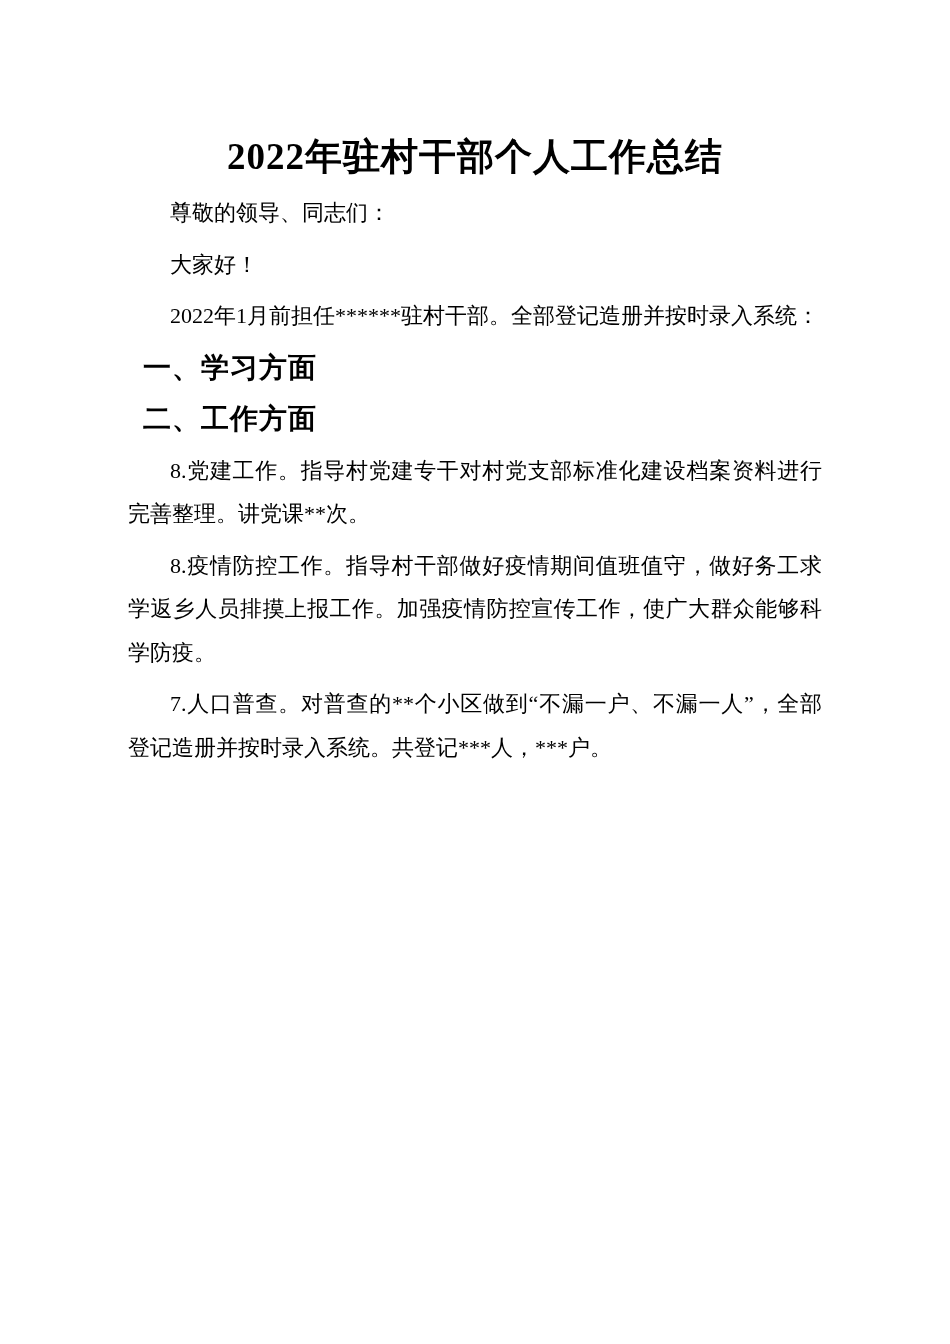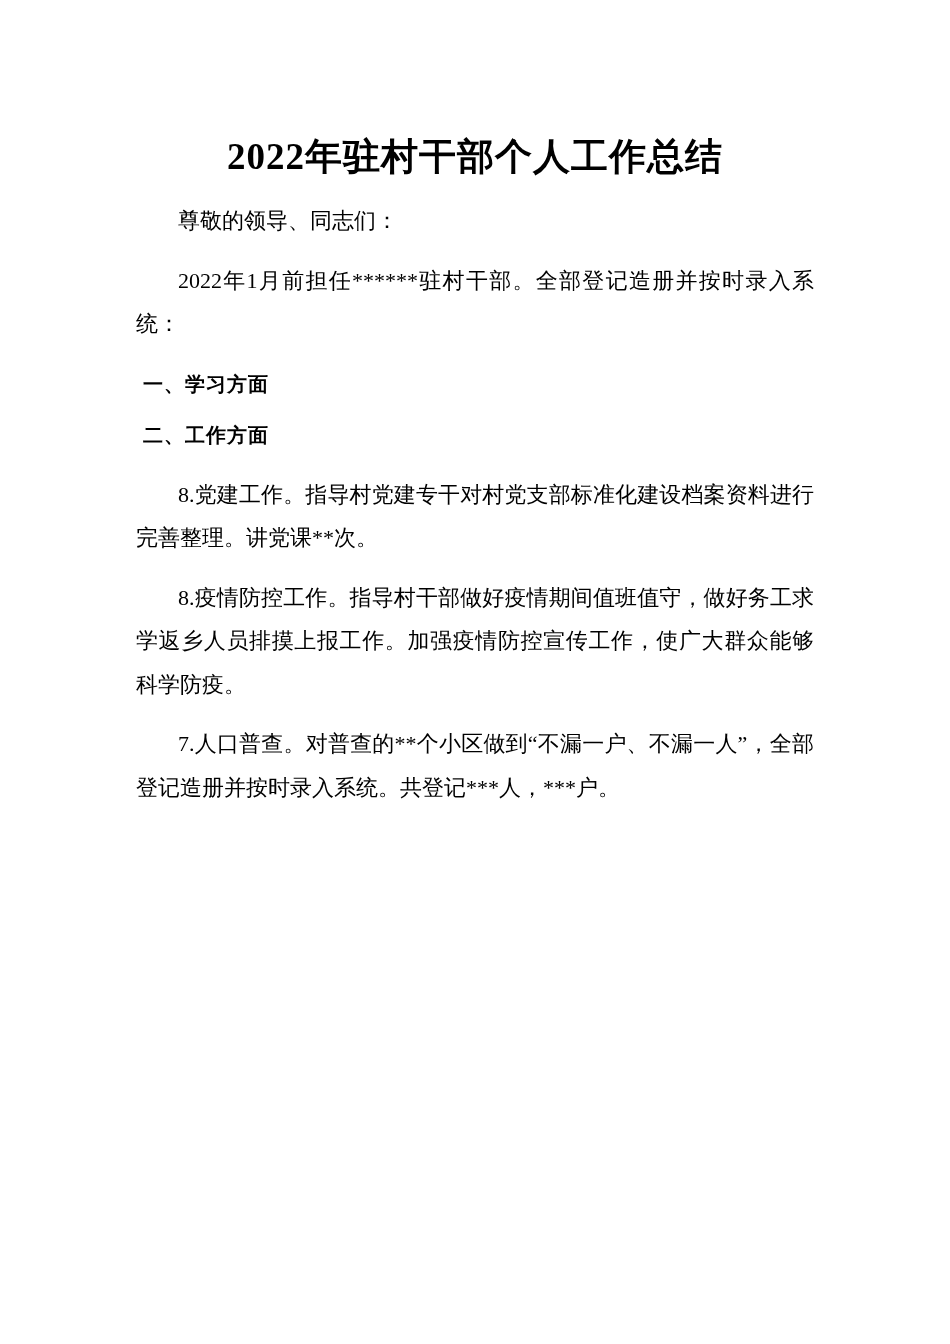--- a/index.html
+++ b/index.html
@@ -22,47 +22,48 @@
   .doc-title {
     margin: 0 0 4px 0;
     font-family: "Liberation Serif", "DejaVu Serif", serif;
     font-weight: 700;
     font-size: 37px;
     line-height: 52px;
     text-align: center;
     letter-spacing: 1px;
   }
   .para {
-    margin: 16px;
+    margin: 8px;
     font-size: 22px;
     line-height: 43.5px;
     text-align: justify;
     text-justify: inter-character;
     text-indent: 42px;
     word-break: break-all;
   }
   .section-heading {
     margin: 7px 0 0 0;
     font-family: "Liberation Sans", "DejaVu Sans", sans-serif;
     font-weight: 700;
-    font-size: 20px;
+    font-size: 28px;
     line-height: 44px;
     text-indent: 23px;
     letter-spacing: 1px;
   }
 </style>
 </head>
 <body>
 
 <div class="page">
 
   <h1 class="doc-title">2022年驻村干部个人工作总结</h1>
 
   <p class="para">尊敬的领导、同志们：</p>
 
+  <p class="para">大家好！</p>
 
   <p class="para">2022年1月前担任******驻村干部。全部登记造册并按时录入系统：</p>
 
   <h2 class="section-heading">一、学习方面</h2>
 
 
   <h2 class="section-heading">二、工作方面</h2>
 
   <p class="para">8.党建工作。指导村党建专干对村党支部标准化建设档案资料进行完善整理。讲党课**次。</p>
 

